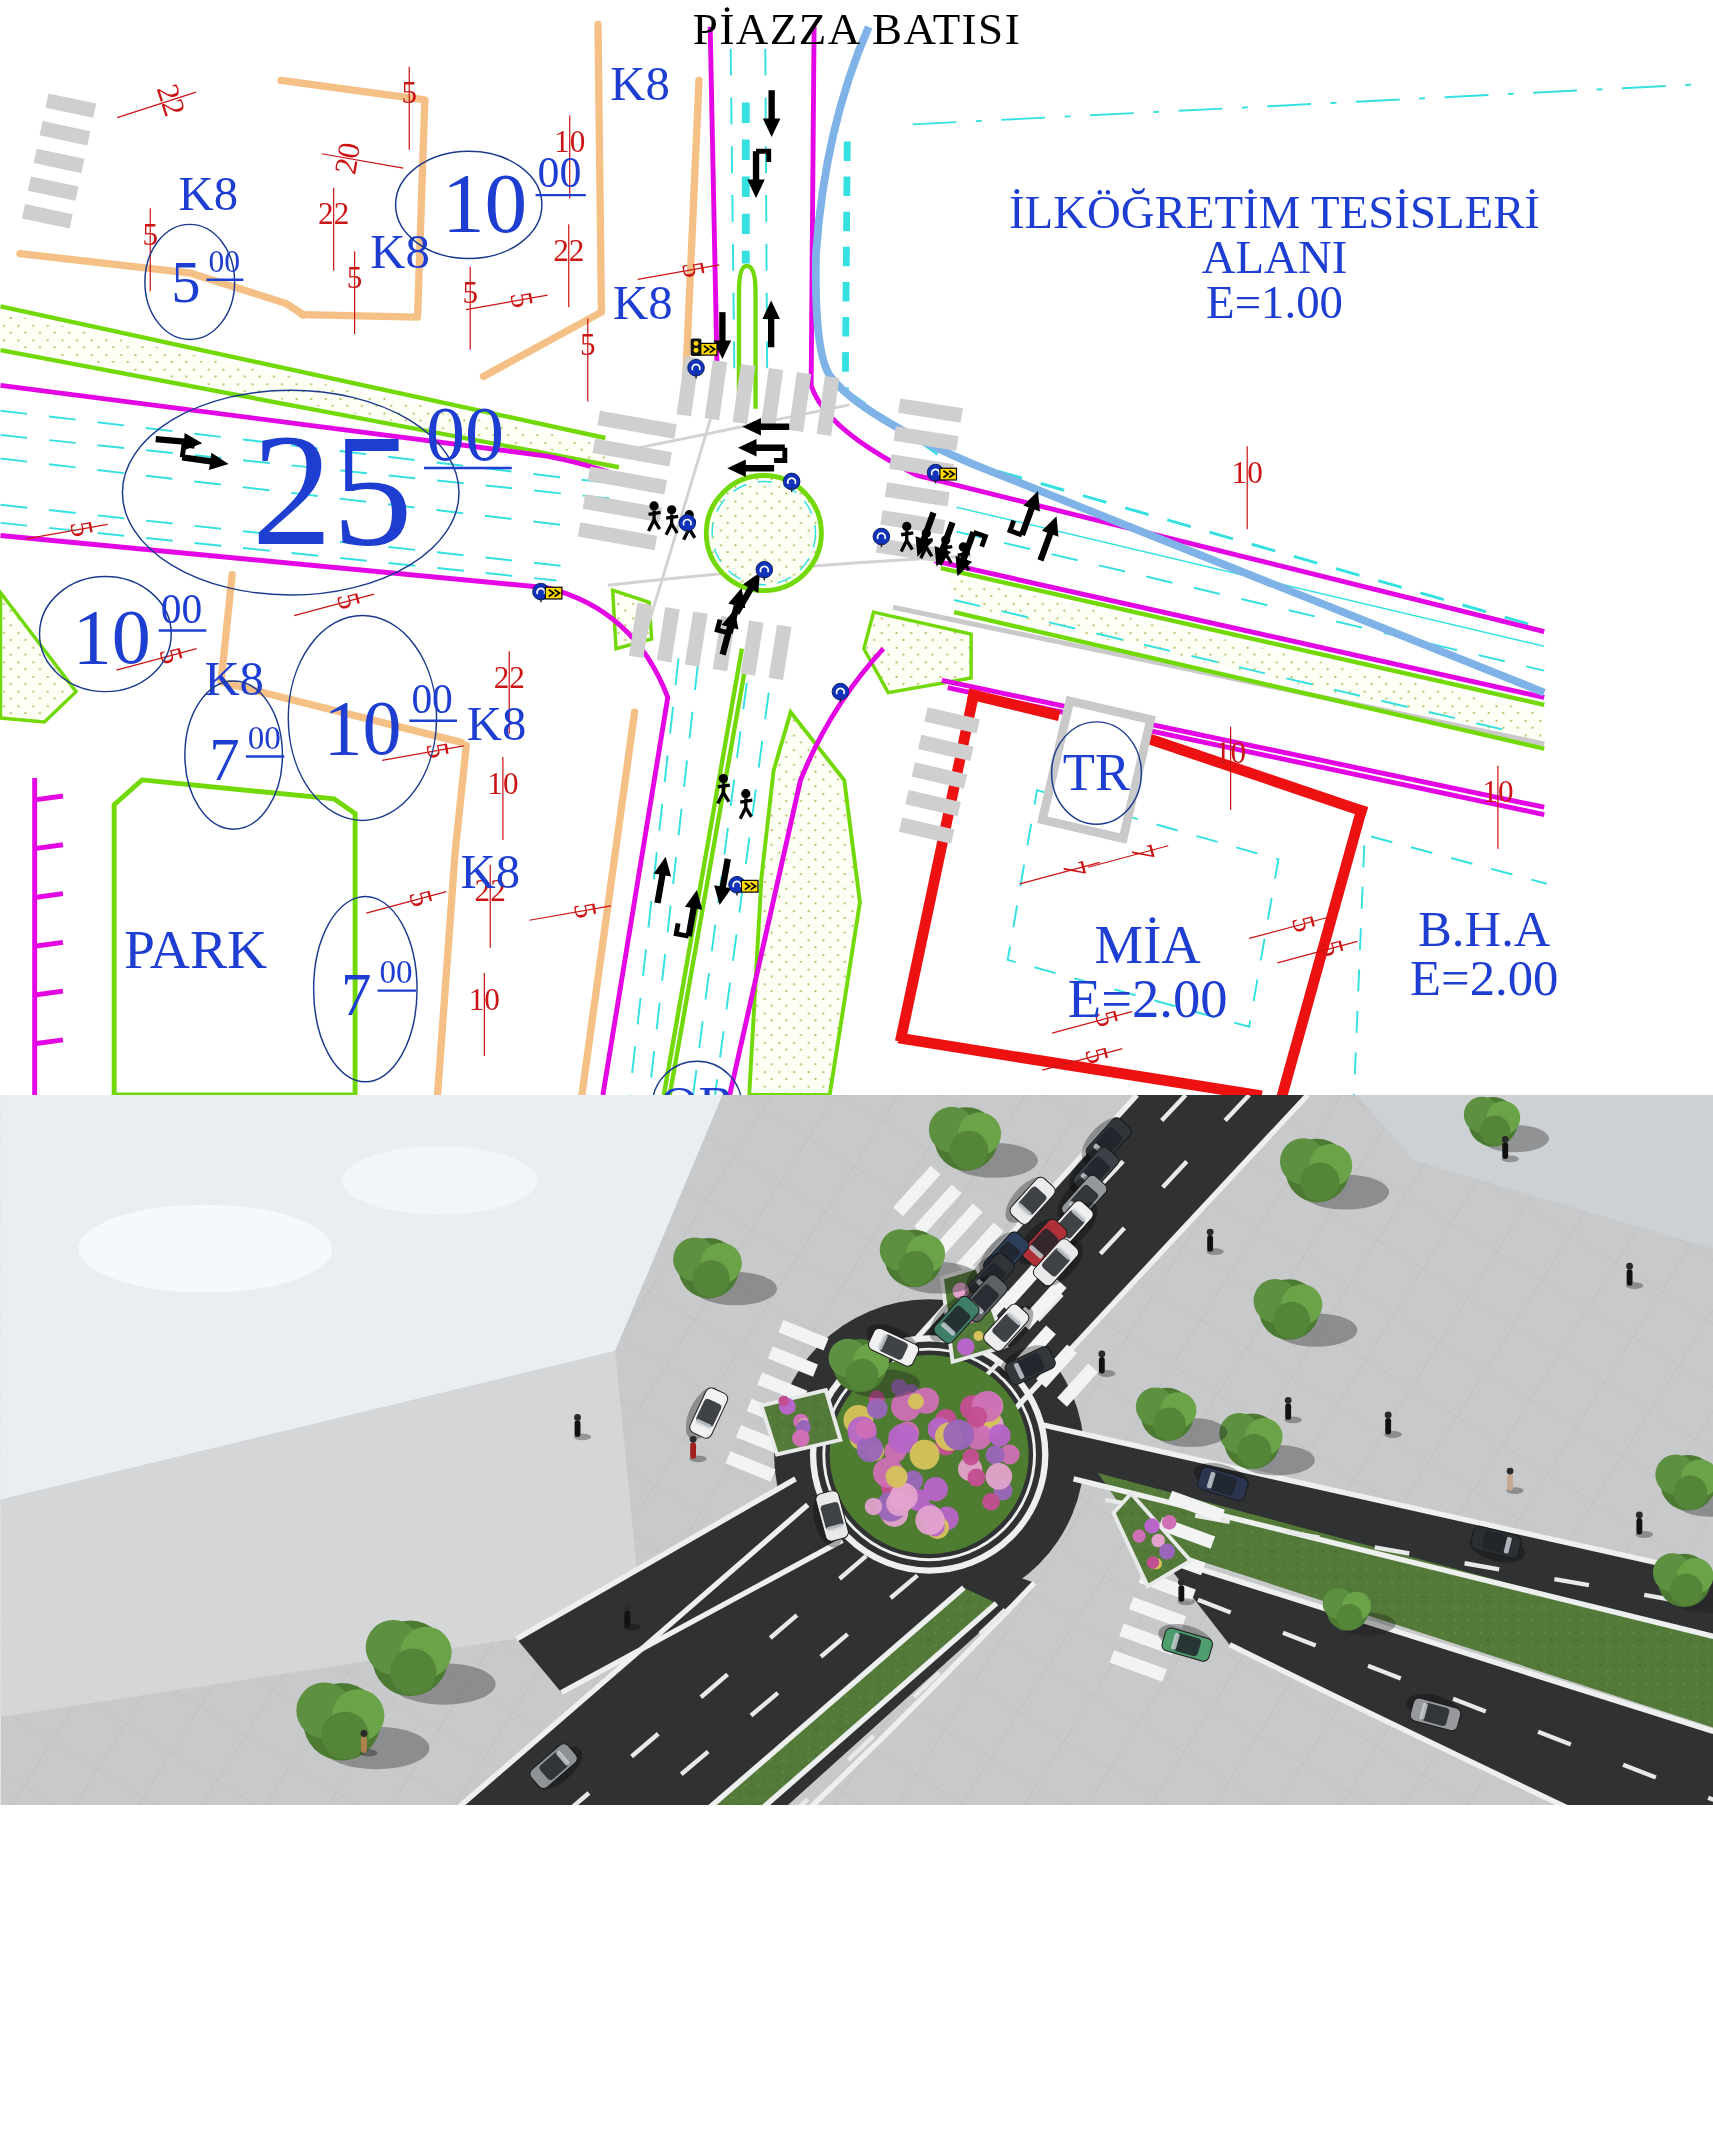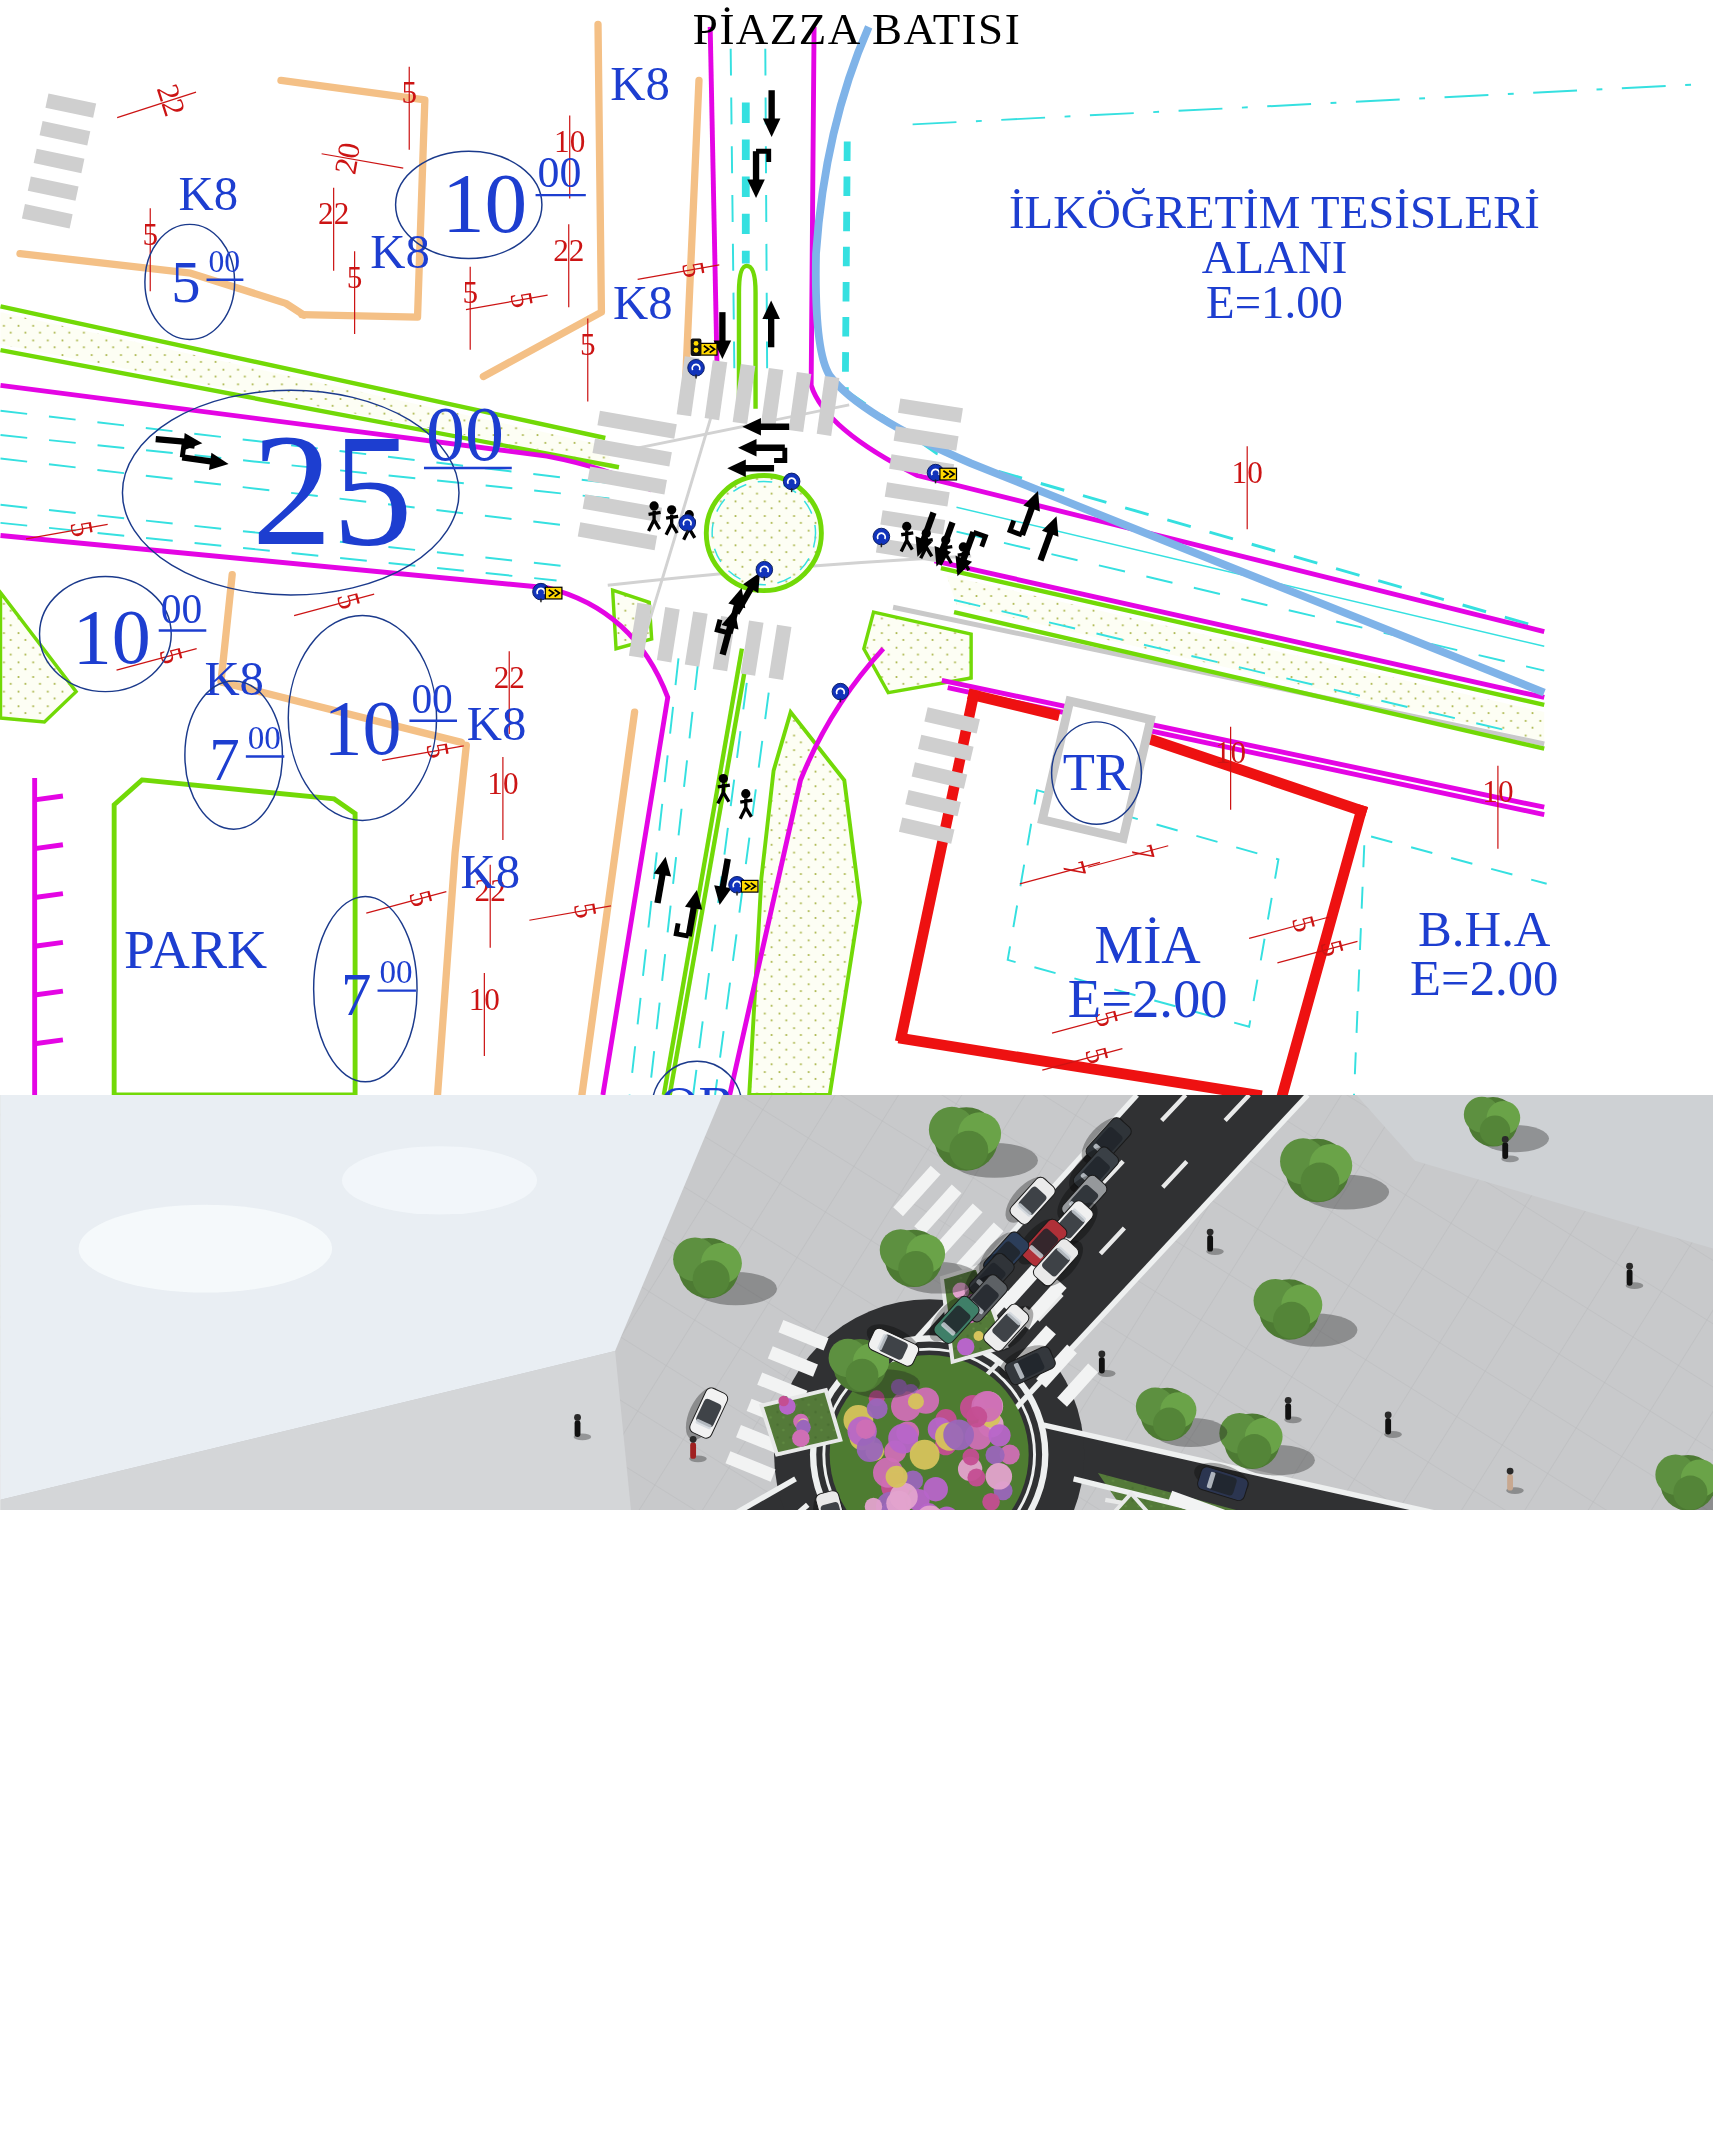--- a/index.html
+++ b/index.html
@@ -1,16 +1,16 @@
 <!DOCTYPE html>
 <html style="font-size:7.8px"><head>
 <meta charset="utf-8">
 <style>
   html,body{margin:0;padding:0;background:#fff;}
-  #stage{position:relative;width:1714px;height:1510px;overflow:hidden;background:#fff;
+  #stage{position:relative;width:1714px;height:1805px;overflow:hidden;background:#fff;
          font-family:"Liberation Serif","DejaVu Serif",serif;}
   #plan-svg{position:absolute;left:0;top:0;}
   #render-svg{position:absolute;left:0;top:1095px;}
   #title{position:absolute;left:0;top:2.9px;width:100%;text-align:center;
          font-size:45px;color:#000;letter-spacing:1.5px;z-index:5;
          font-family:"Liberation Serif","DejaVu Serif",serif;}
   text{font-family:"Liberation Serif","DejaVu Serif",serif;}
   .zl{fill:#1d3ed0;}
   .dim{fill:#cc1414;}
   .ell{fill:none;stroke:#1b3a8c;stroke-width:3;}

